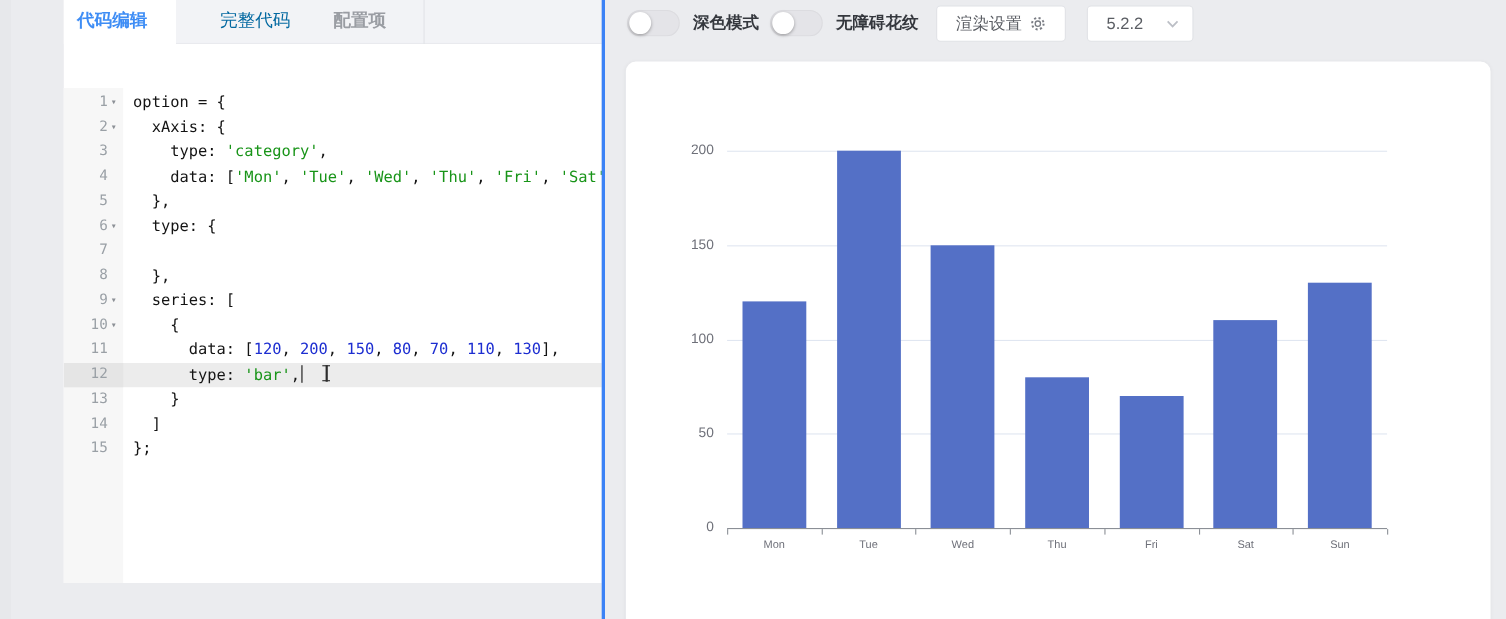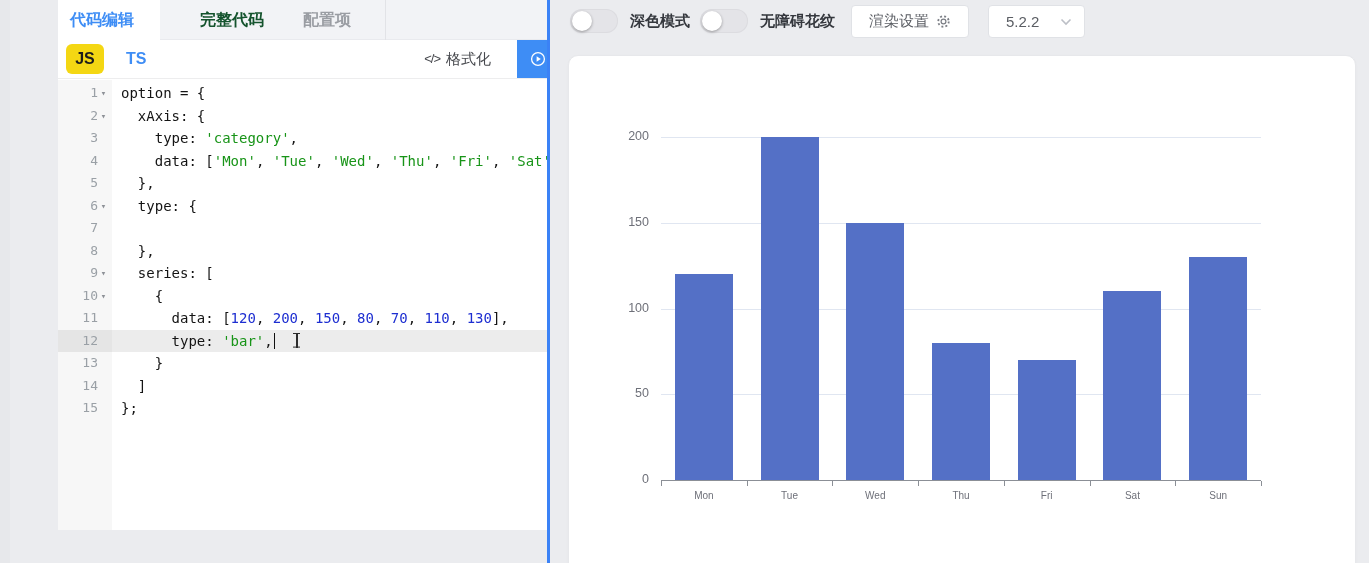--- a/index.html
+++ b/index.html
@@ -11,21 +11,21 @@
   .left-strip { position:absolute; left:0; top:0; width:10px; height:563px; background:#e7e8eb; }
 
   
   .left-panel { position:absolute; left:10px; top:0; width:537px; height:530px; background:#fff;margin-left:48px; }
   .tabs { position:relative; height:40px; background:#fff; }
   .tab-strip { position:absolute; left:102px; right:0; top:0; height:40px;
     background:#f2f3f6; border-bottom:1px solid #e9eaee; }
   .tab-sep { position:absolute; left:327px; top:0; width:1px; height:40px; background:#e2e3e7; }
   .tab { position:absolute; top:0; height:40px; line-height:40px; font-size:16px; cursor:pointer; }
   .tab-active { left:12px; color:#3e8df5; font-weight:700; }
-  .tab-2 { left:142px; color:#14532d; font-weight:700; }
+  .tab-2 { left:142px; color:#0369a1; font-weight:400; }
   .tab-3 { left:245px; color:#9a9da3; font-weight:600; }
 
   .toolbar { position:relative; height:39px; background:#fff; border-bottom:1px solid #ededee; }
   .js-badge { position:absolute; left:8px; top:4px; width:38px; height:30px; background:#f4d713;
     border-radius:6px; color:#1c1c1c; font-weight:700; font-size:16px; text-align:center;
     line-height:30px; cursor:pointer; }
   .ts-label { position:absolute; left:68px; top:4px; height:30px; line-height:30px;
     color:#3e8df5; font-weight:700; font-size:16px; cursor:pointer; }
   .format-btn { position:absolute; right:104px; top:0; height:38px; line-height:38px;
     color:#46484d; font-size:15px; cursor:pointer; display:flex; align-items:center; gap:6px; }
@@ -91,35 +91,20 @@
 
 <div class="left-panel">
   <div class="tabs">
     <div class="tab-strip"></div>
     <div class="tab-sep"></div>
     <div class="tab tab-active">代码编辑</div>
     <div class="tab tab-2">完整代码</div>
     <div class="tab tab-3">配置项</div>
   </div>
 
-  <div class="toolbar">
-    <div class="js-badge">JS</div>
-    <div class="ts-label">TS</div>
-    <div class="format-btn">
-      <span class="format-glyph">&lt;/&gt;</span>
-      <span>格式化</span>
-    </div>
-    <div class="run-btn">
-      <svg width="16" height="16" viewBox="0 0 16 16">
-        <circle cx="8" cy="8" r="6.4" fill="none" stroke="#fff" stroke-width="1.3"></circle>
-        <polygon points="6.6,5.2 10.8,8 6.6,10.8" fill="#fff"></polygon>
-      </svg>
-      <span>运行</span>
-    </div>
-  </div>
 
   <div class="editor">
     <div class="editor-gutter-bg"></div>
     <div id="code-lines">
         <div class="code-line"><div class="gutter"><span>1</span><span class="fold">▾</span></div><div class="code"><span class="tok-p">option = {</span></div></div>
         <div class="code-line"><div class="gutter"><span>2</span><span class="fold">▾</span></div><div class="code"><span class="tok-p">  xAxis: {</span></div></div>
         <div class="code-line"><div class="gutter"><span>3</span><span class="fold"></span></div><div class="code"><span class="tok-p">    type: </span><span class="tok-s">'category'</span><span class="tok-p">,</span></div></div>
         <div class="code-line"><div class="gutter"><span>4</span><span class="fold"></span></div><div class="code"><span class="tok-p">    data: [</span><span class="tok-s">'Mon'</span><span class="tok-p">, </span><span class="tok-s">'Tue'</span><span class="tok-p">, </span><span class="tok-s">'Wed'</span><span class="tok-p">, </span><span class="tok-s">'Thu'</span><span class="tok-p">, </span><span class="tok-s">'Fri'</span><span class="tok-p">, </span><span class="tok-s">'Sat'</span><span class="tok-p">, </span><span class="tok-s">'Sun'</span></div></div>
         <div class="code-line"><div class="gutter"><span>5</span><span class="fold"></span></div><div class="code"><span class="tok-p">  },</span></div></div>
         <div class="code-line"><div class="gutter"><span>6</span><span class="fold">▾</span></div><div class="code"><span class="tok-p">  type: {</span></div></div>

